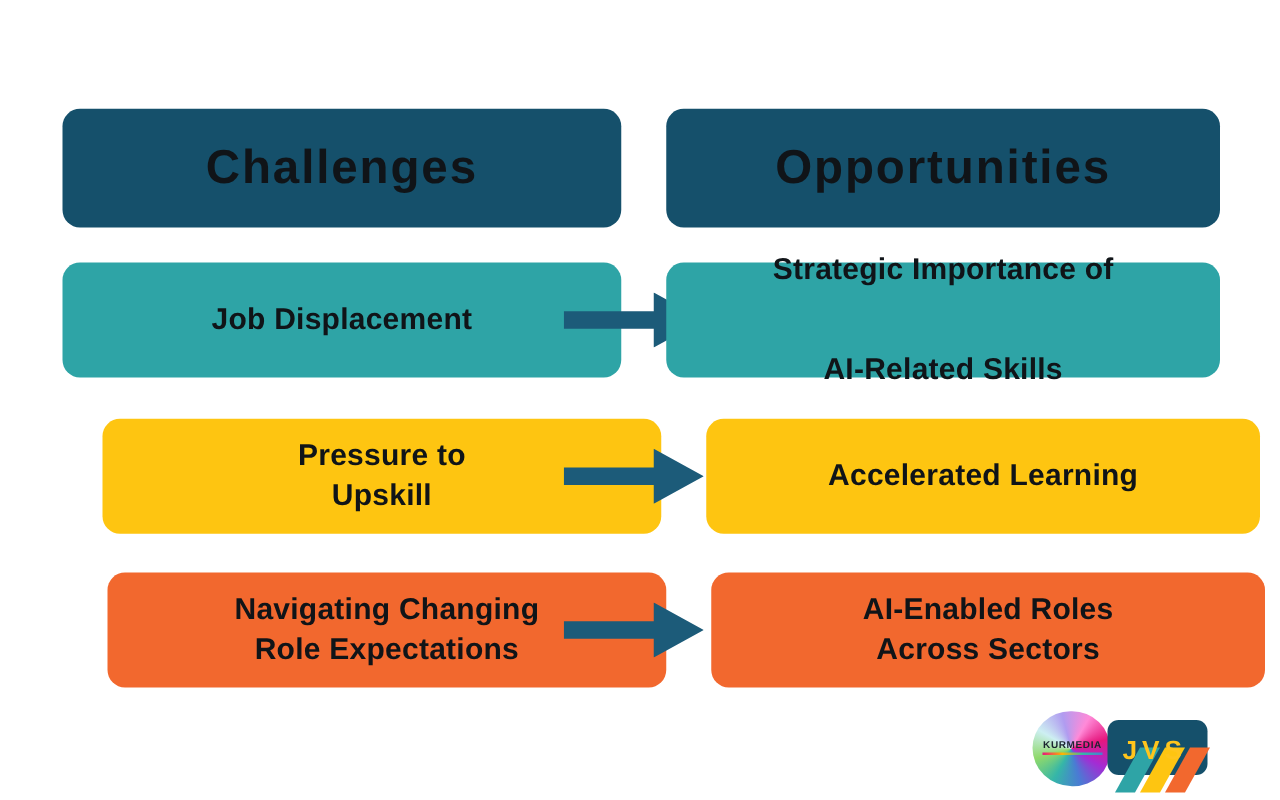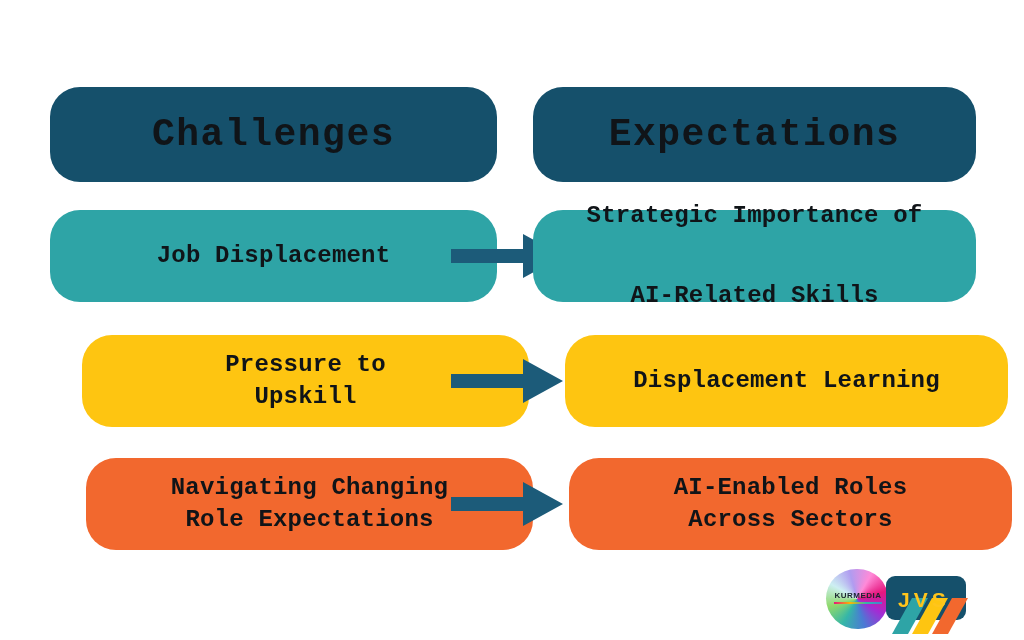--- a/index.html
+++ b/index.html
@@ -1,22 +1,22 @@
 <!DOCTYPE html>
 <html style="--background: #FFFFFF; --header_bg: #15506B; --arrow: #1C5B79; --teal: #2EA4A6; --yellow: #FEC511; --orange: #F2682E; --text: #101418; --jvs_letter: #FFC51C;"><head>
 <meta charset="utf-8">
 <style>
   html,body{margin:0;padding:0;background:#fff;}
   .canvas{
     position:relative;width:1024px;height:640px;background:var(--background,#fff);
     font-family:"Liberation Sans",sans-serif;overflow:hidden;
   }
   .box{
-    position:absolute;border-radius:30px;display:flex;flex-direction:column;
-    align-items:center;justify-content:center;text-align:center;color:var(--text,#101418);font-family:Liberation Mono, monospace;
+    position:absolute;border-radius:14px;display:flex;flex-direction:column;
+    align-items:center;justify-content:center;text-align:center;color:var(--text,#101418);
   }
   .header{top:87px;height:95px;background:var(--header_bg);font-size:38px;font-weight:700;letter-spacing:1.5px;}
   .left-col{left:50px;width:447px;}
   .right-col{left:533px;width:443px;}
   .row-box{height:92px;font-size:24px;font-weight:700;line-height:1.32;letter-spacing:.2px;}
   .row-top-0{top:210px;} .row-top-1{top:335px;} .row-top-2{top:458px;}
   .bg-teal{background:var(--teal);gap:48px;} .bg-yellow{background:var(--yellow);margin-left:32px;} .bg-orange{background:var(--orange);margin-left:36px;}
   .line{display:block;}
   .arrow{position:absolute;left:451px;width:112px;height:44px;}
   .arrow-top-0{top:234px;} .arrow-top-1{top:359px;} .arrow-top-2{top:482px;}
@@ -40,21 +40,21 @@
 </style>
 </head>
 <body>
 
 <div class="canvas">
 
   <div class="box header left-col">
     <span class="line">Challenges</span>
   </div>
   <div class="box header right-col">
-    <span class="line">Expectations</span>
+    <span class="line">Opportunities</span>
   </div>
 
   <div class="box row-box row-top-0 left-col bg-teal">
     <span class="line">Job Displacement</span>
   </div>
   <svg class="arrow arrow-top-0" viewBox="0 0 112 44">
     <polygon points="0,15 72,15 72,0 112,22 72,44 72,29 0,29"></polygon>
   </svg>
   <div class="box row-box row-top-0 right-col bg-teal">
     <span class="line">Strategic Importance of</span>
@@ -62,21 +62,21 @@
   </div>
 
   <div class="box row-box row-top-1 left-col bg-yellow">
     <span class="line">Pressure to</span>
     <span class="line">Upskill</span>
   </div>
   <svg class="arrow arrow-top-1" viewBox="0 0 112 44">
     <polygon points="0,15 72,15 72,0 112,22 72,44 72,29 0,29"></polygon>
   </svg>
   <div class="box row-box row-top-1 right-col bg-yellow">
-    <span class="line">Displacement Learning</span>
+    <span class="line">Accelerated Learning</span>
   </div>
 
   <div class="box row-box row-top-2 left-col bg-orange">
     <span class="line">Navigating Changing</span>
     <span class="line">Role Expectations</span>
   </div>
   <svg class="arrow arrow-top-2" viewBox="0 0 112 44">
     <polygon points="0,15 72,15 72,0 112,22 72,44 72,29 0,29"></polygon>
   </svg>
   <div class="box row-box row-top-2 right-col bg-orange">

